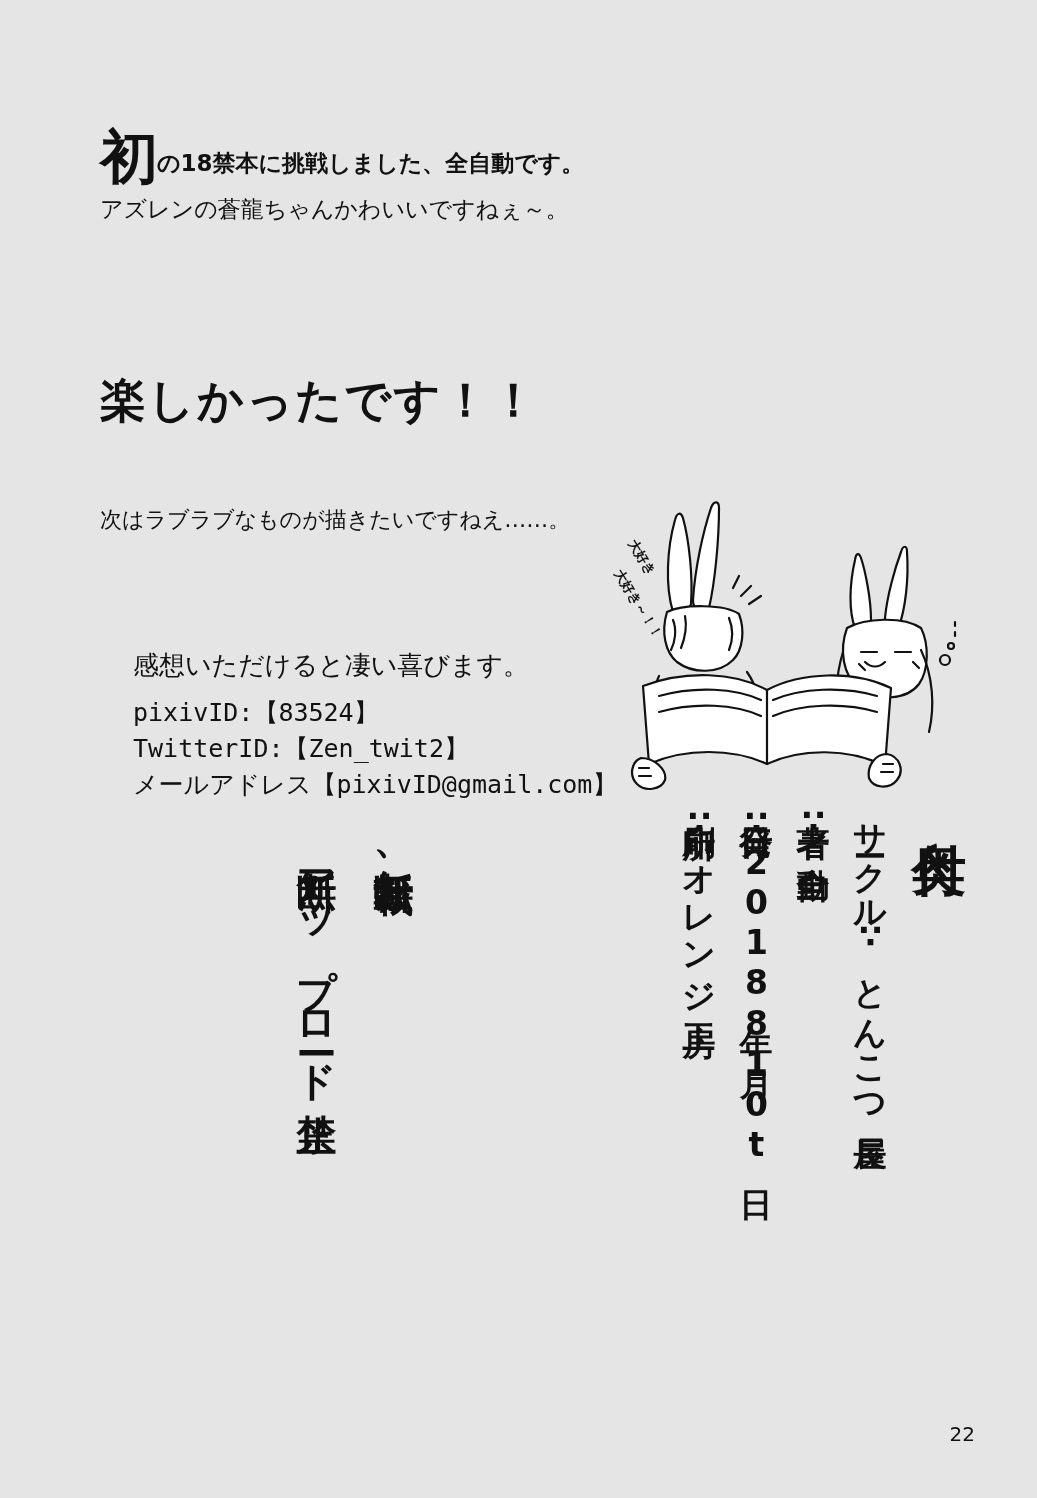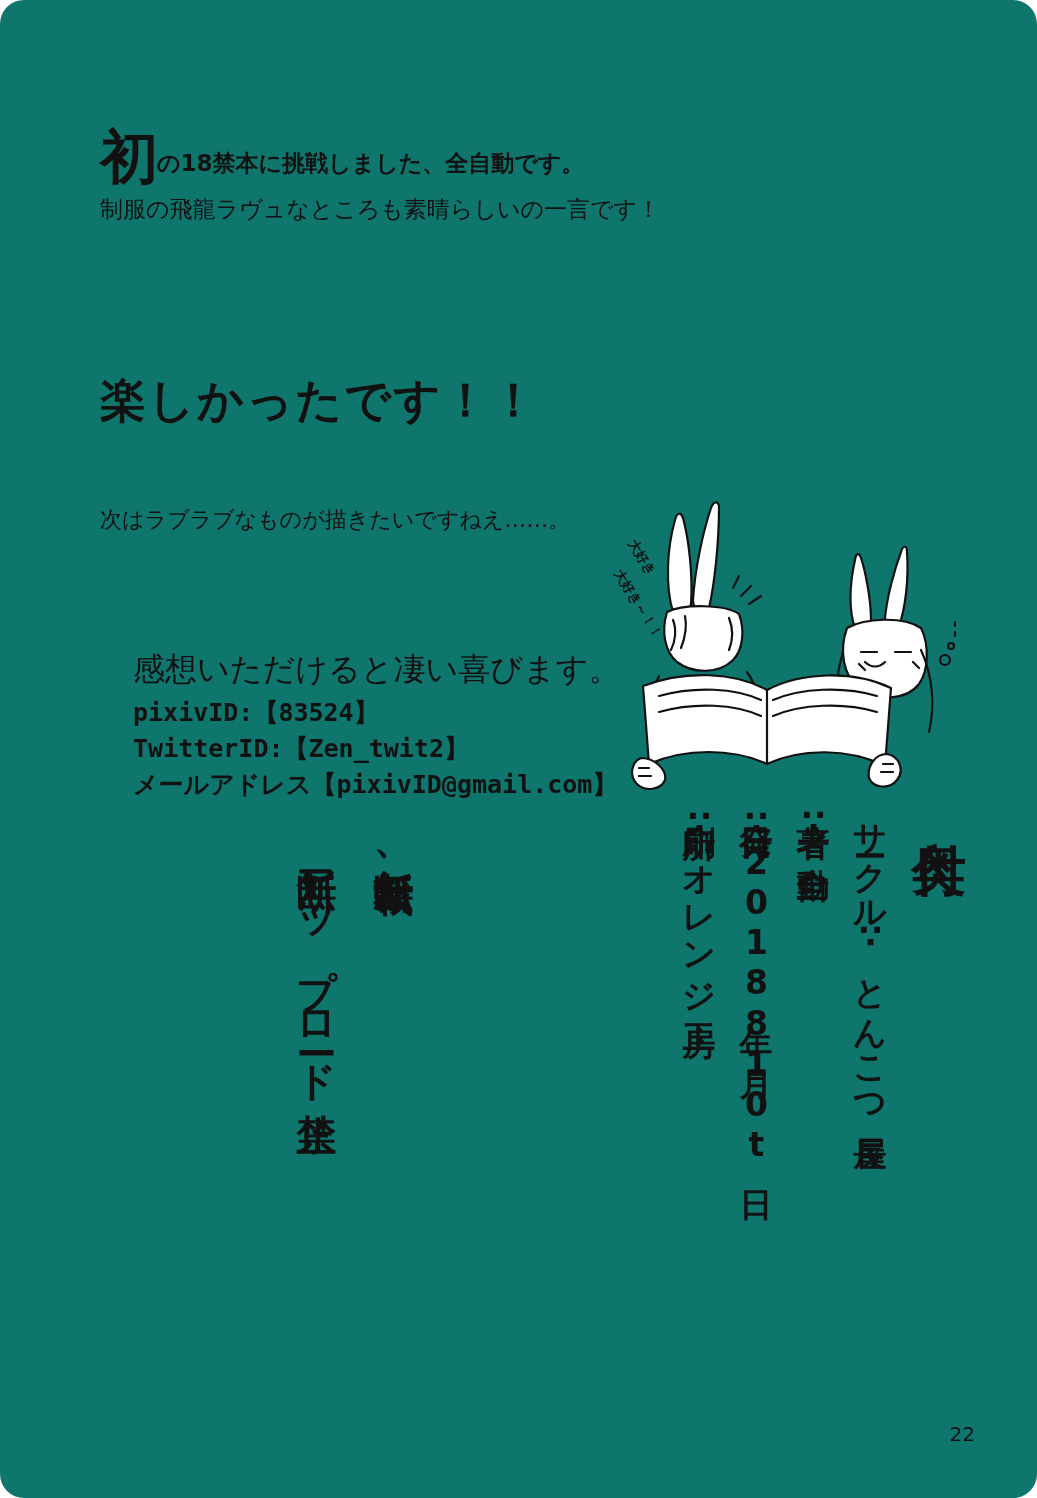--- a/index.html
+++ b/index.html
@@ -11,22 +11,21 @@
     width: 1037px;
     height: 1498px;
     position: relative;
     font-family: "Liberation Sans", sans-serif;
     color: #111111;
     overflow: hidden;
   }
   .page {
     position: absolute;
     inset: 0;
-    background: #0f766e;
-    border-radius: 24px;
+    background: #e5e5e5;
   }
 
   
   .afterword {
     position: absolute;
     left: 100px;
     top: 128px;
     width: 760px;
   }
   .lead-line {
@@ -73,31 +72,30 @@
     text-align: center;
   }
 
   
   .contact {
     position: absolute;
     left: 133px;
     top: 648px;
   }
   .contact .c-head {
-    font-size: 32px;
-    font-family: "DejaVu Sans", sans-serif;
-    margin-bottom: 3px;
+    font-size: 26px;
+    font-family: "DejaVu Sans", sans-serif;
+    margin-bottom: 12px;
     white-space: nowrap;
   }
   .contact .c-row {
     font-size: 25px;
     font-family: "DejaVu Sans Mono", monospace;
     line-height: 36px;
     white-space: nowrap;
-    font-weight: bold;
   }
 
   
   .colophon {
     position: absolute;
     right: 62px;
     top: 800px;
     display: flex;
     flex-direction: row;
     align-items: flex-start;
@@ -175,21 +173,21 @@
 </style>
 </head>
 <body>
 
 <div class="page">
 
   <div class="afterword">
     <div class="lead-line">
       <span class="lead-big">初</span><span class="lead-rest">の18禁本に挑戦しました、全自動です。</span>
     </div>
-    <div class="body-line">制服の飛龍ラヴュなところも素晴らしいの一言です！</div>
+    <div class="body-line">アズレンの蒼龍ちゃんかわいいですねぇ～。</div>
   </div>
 
   <div class="shout">楽しかったです！！</div>
   <div class="next-line">次はラブラブなものが描きたいですねえ……。</div>
 
   <div class="contact">
     <div class="c-head">感想いただけると凄い喜びます。</div>
     <div class="c-row">pixivID:【83524】</div>
     <div class="c-row">TwitterID:【Zen_twit2】</div>
     <div class="c-row">メールアドレス【pixivID@gmail.com】</div>

